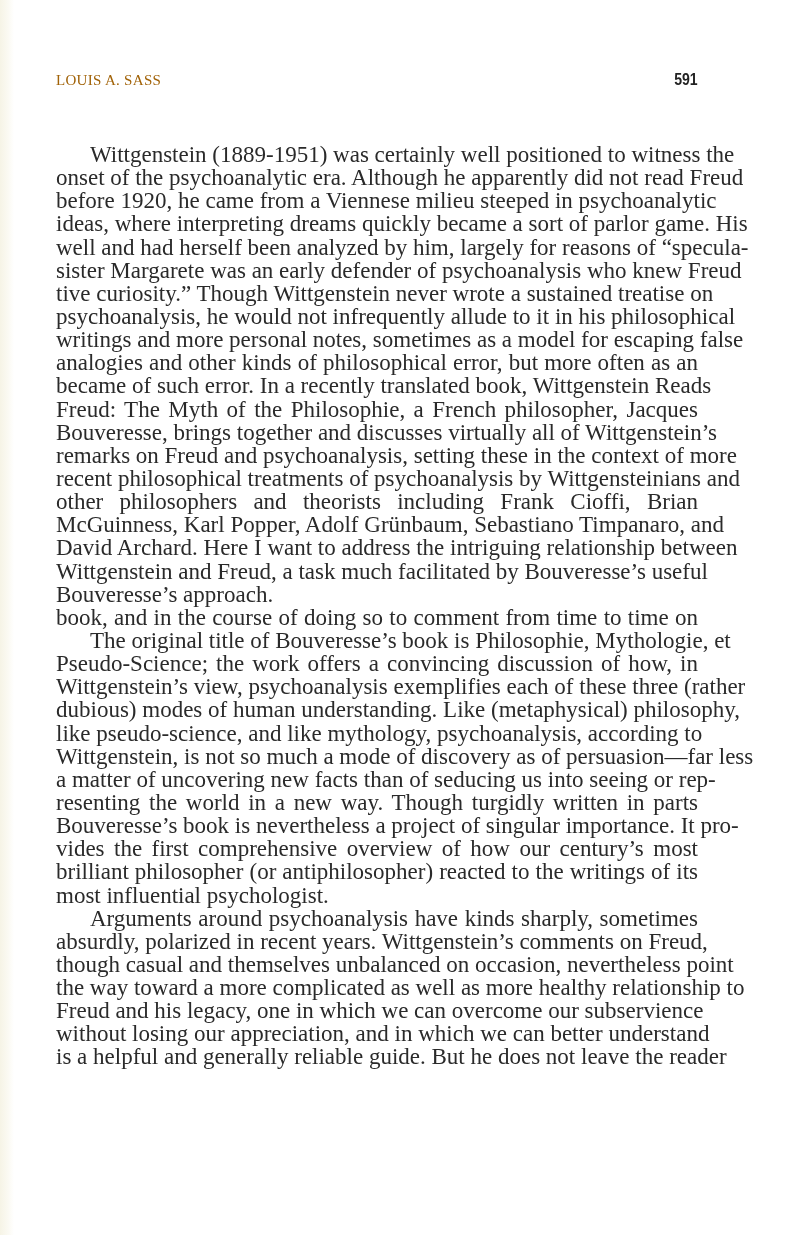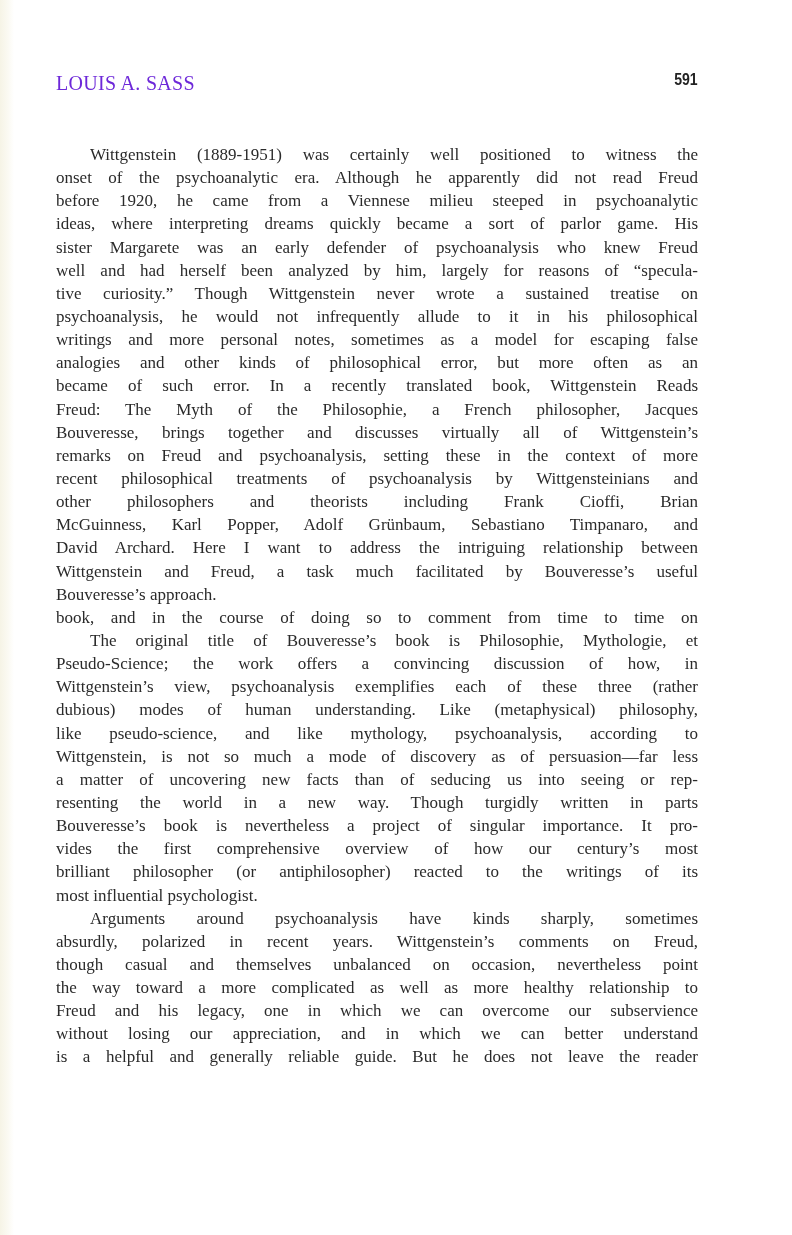--- a/index.html
+++ b/index.html
@@ -27,23 +27,23 @@
     position: absolute;
     top: 72px;
     left: 56px;
     right: 94px;
     height: 22px;
   }
   .author {
     position: absolute;
     left: 0;
     top: 0;
-    font-size: 20px;
+    font-size: 15px;
     letter-spacing: 0.3px;
-    color: #6d28d9;
+    color: #a16207;
   }
   .page-number {
     position: absolute;
     right: 0;
     top: -1px;
     font-family: "Liberation Sans", "DejaVu Sans", sans-serif;
     font-weight: bold;
     font-size: 16px;
     color: #222;
     transform: scaleX(0.88);
@@ -52,21 +52,21 @@
   .body-text {
     position: absolute;
     top: 143px;
     left: 56px;
     width: 642px;
   }
   .line {
     display: block;
     height: 23.15px;
     line-height: 23.15px;
-    font-size: 17px;
+    font-size: 23px;
     text-align: justify;
     text-align-last: justify;
     white-space: nowrap;
     overflow: visible;
   }
   .line.last {
     text-align-last: left;
   }
   .line.indent {
     text-indent: 34px;
@@ -82,22 +82,22 @@
   <span class="author">LOUIS A. SASS</span>
   <span class="page-number">591</span>
 </header>
 
 <main class="body-text" id="body-text">
     <div>
       <span class="line indent"><span>Wittgenstein (1889-1951) was certainly well positioned to witness the</span></span>
       <span class="line"><span>onset of the psychoanalytic era. Although he apparently did not read Freud</span></span>
       <span class="line"><span>before 1920, he came from a Viennese milieu steeped in psychoanalytic</span></span>
       <span class="line"><span>ideas, where interpreting dreams quickly became a sort of parlor game. His</span></span>
+      <span class="line"><span>well and had herself been analyzed by him, largely for reasons of “specula-</span></span>
       <span class="line"><span>sister Margarete was an early defender of psychoanalysis who knew Freud</span></span>
-      <span class="line"><span>well and had herself been analyzed by him, largely for reasons of “specula-</span></span>
       <span class="line"><span>tive curiosity.” Though Wittgenstein never wrote a sustained treatise on</span></span>
       <span class="line"><span>psychoanalysis, he would not infrequently allude to it in his philosophical</span></span>
       <span class="line"><span>writings and more personal notes, sometimes as a model for escaping false</span></span>
       <span class="line"><span>analogies and other kinds of philosophical error, but more often as an</span></span>
       <span class="line"><span>became </span><span class="it">of</span><span> such error. In a recently translated book, </span><span class="it">Wittgenstein Reads</span></span>
       <span class="line"><span class="it">Freud: The Myth of the Philosophie</span><span>, a French philosopher, Jacques</span></span>
       <span class="line"><span>Bouveresse, brings together and discusses virtually all of Wittgenstein’s</span></span>
       <span class="line"><span>remarks on Freud and psychoanalysis, setting these in the context of more</span></span>
       <span class="line"><span>recent philosophical treatments of psychoanalysis by Wittgensteinians and</span></span>
       <span class="line"><span>other philosophers and theorists including Frank Cioffi, Brian</span></span>

